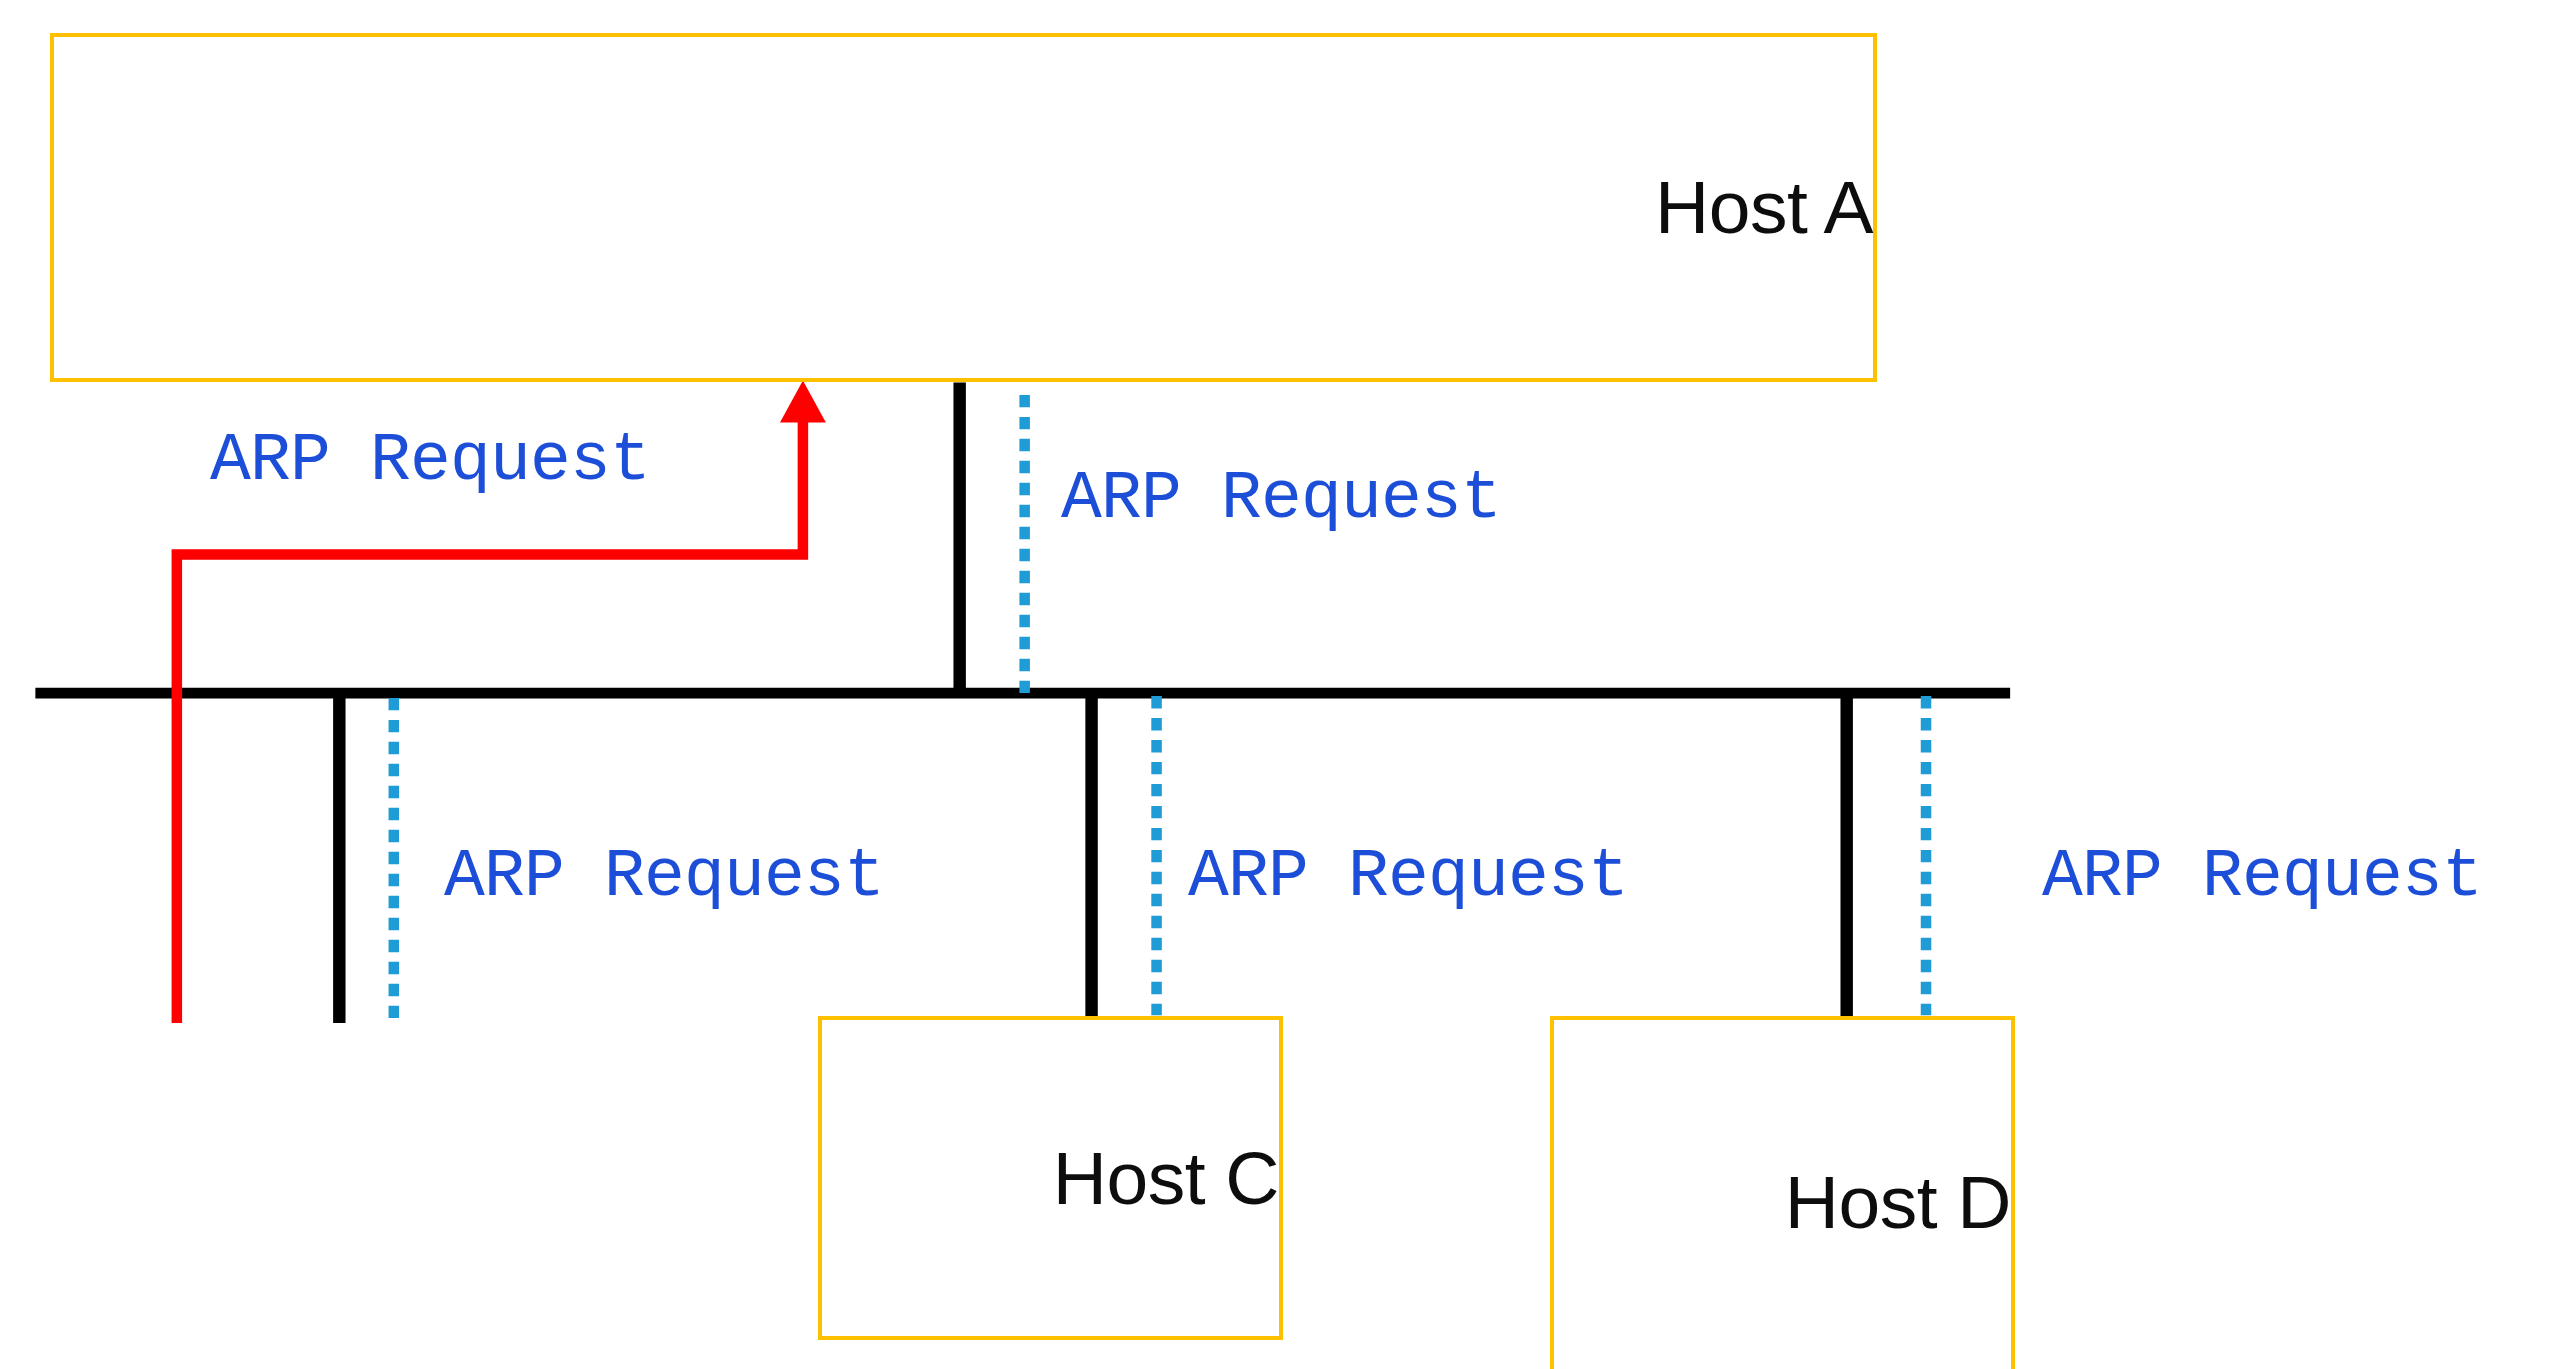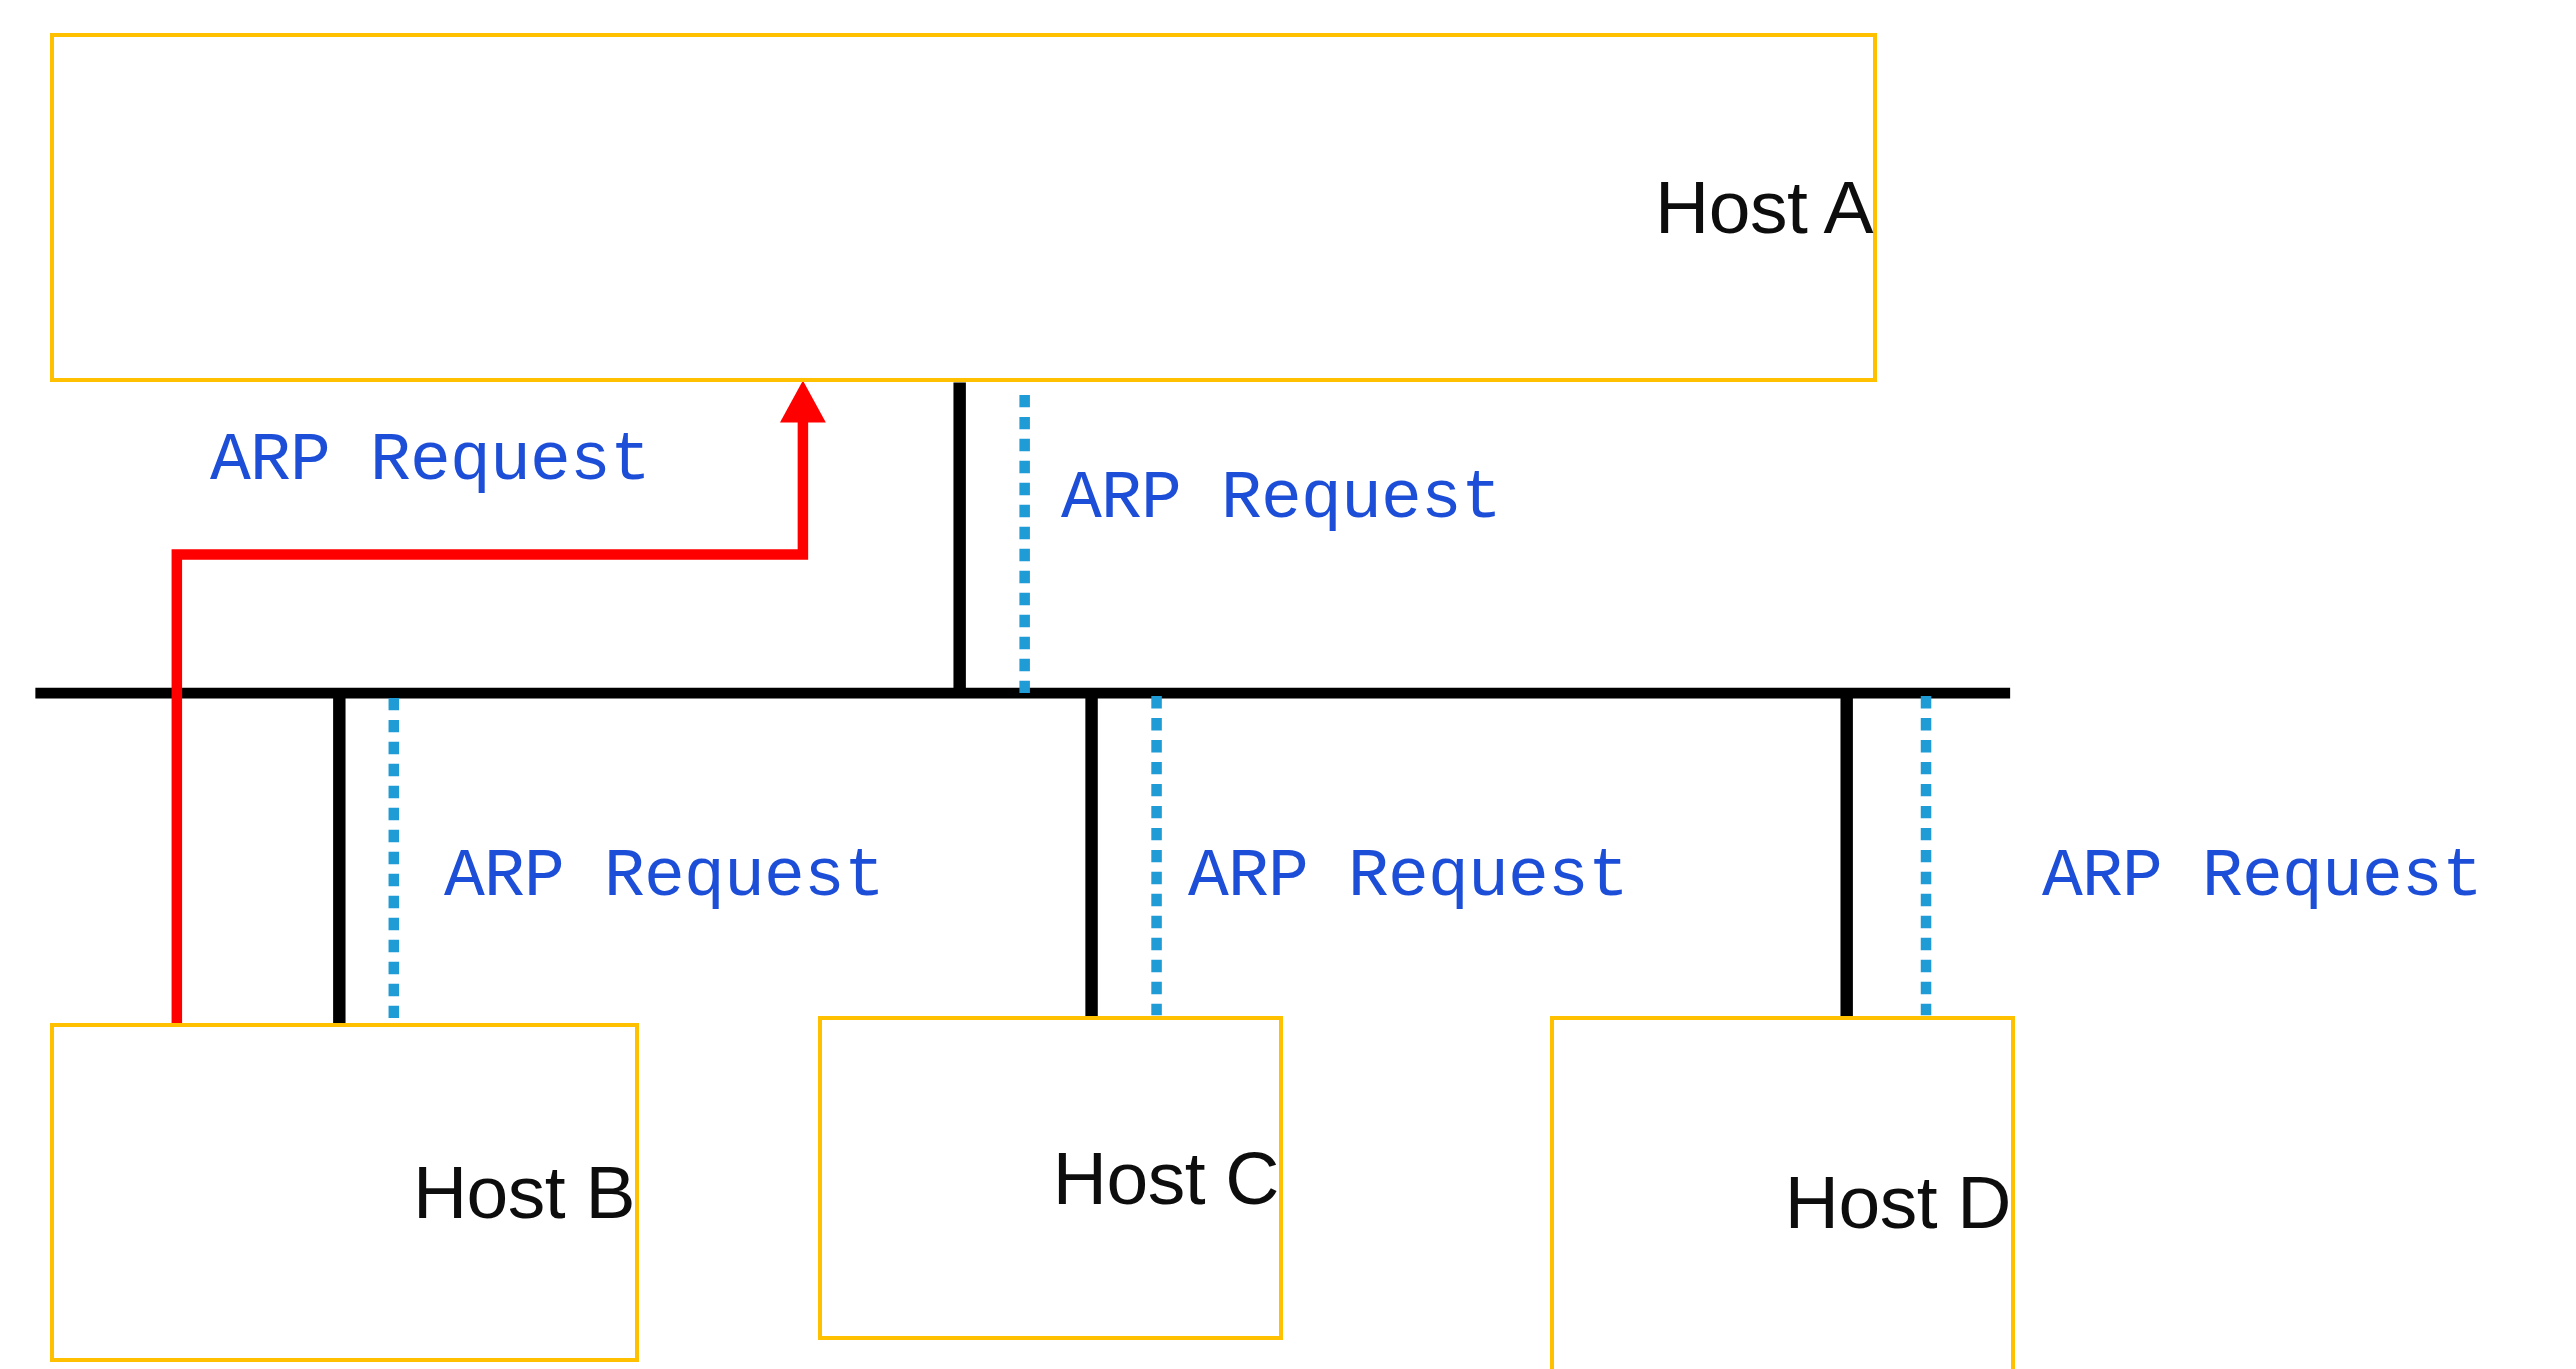--- a/index.html
+++ b/index.html
@@ -78,23 +78,20 @@
 
     <path d="M 185 1070 L 185 580 L 840 580 L 840 416" fill="none" stroke="#FF0000" stroke-width="11" stroke-linecap="butt" stroke-linejoin="miter"></path>
 
     <polygon points="840,398 816,442 864,442" fill="#FF0000"></polygon>
   </svg>
 
   <div class="host-box" style="left:50px; top:33px; width:1827px; height:349px;">
     <span class="host-label">Host A</span>
   </div>
 
-  <div class="host-box" style="left:50px; top:1023px; width:589px; height:339px;">
-    <span class="host-label">Host B</span>
-  </div>
 
   <div class="host-box" style="left:818px; top:1016px; width:465px; height:324px;">
     <span class="host-label">Host C</span>
   </div>
 
   <div class="host-box" style="left:1550px; top:1016px; width:465px; height:372px;">
     <span class="host-label">Host D</span>
   </div>
 
   <span class="arp-label" style="left:210px; top:427px;">ARP Request</span>

